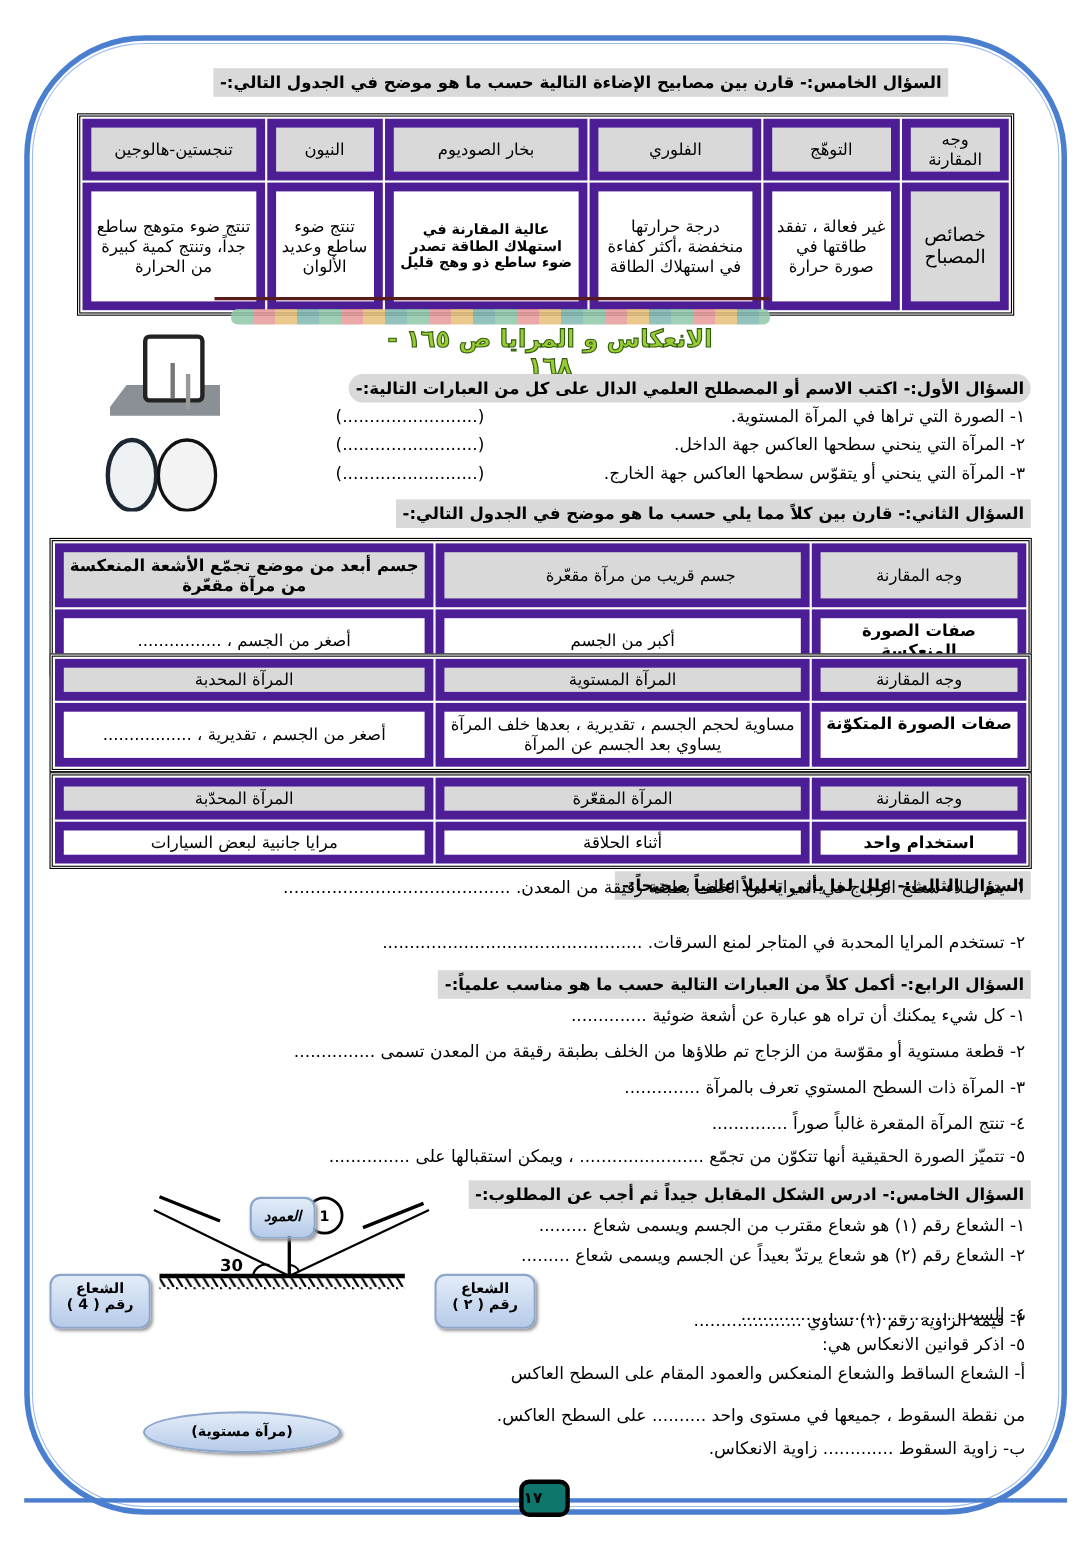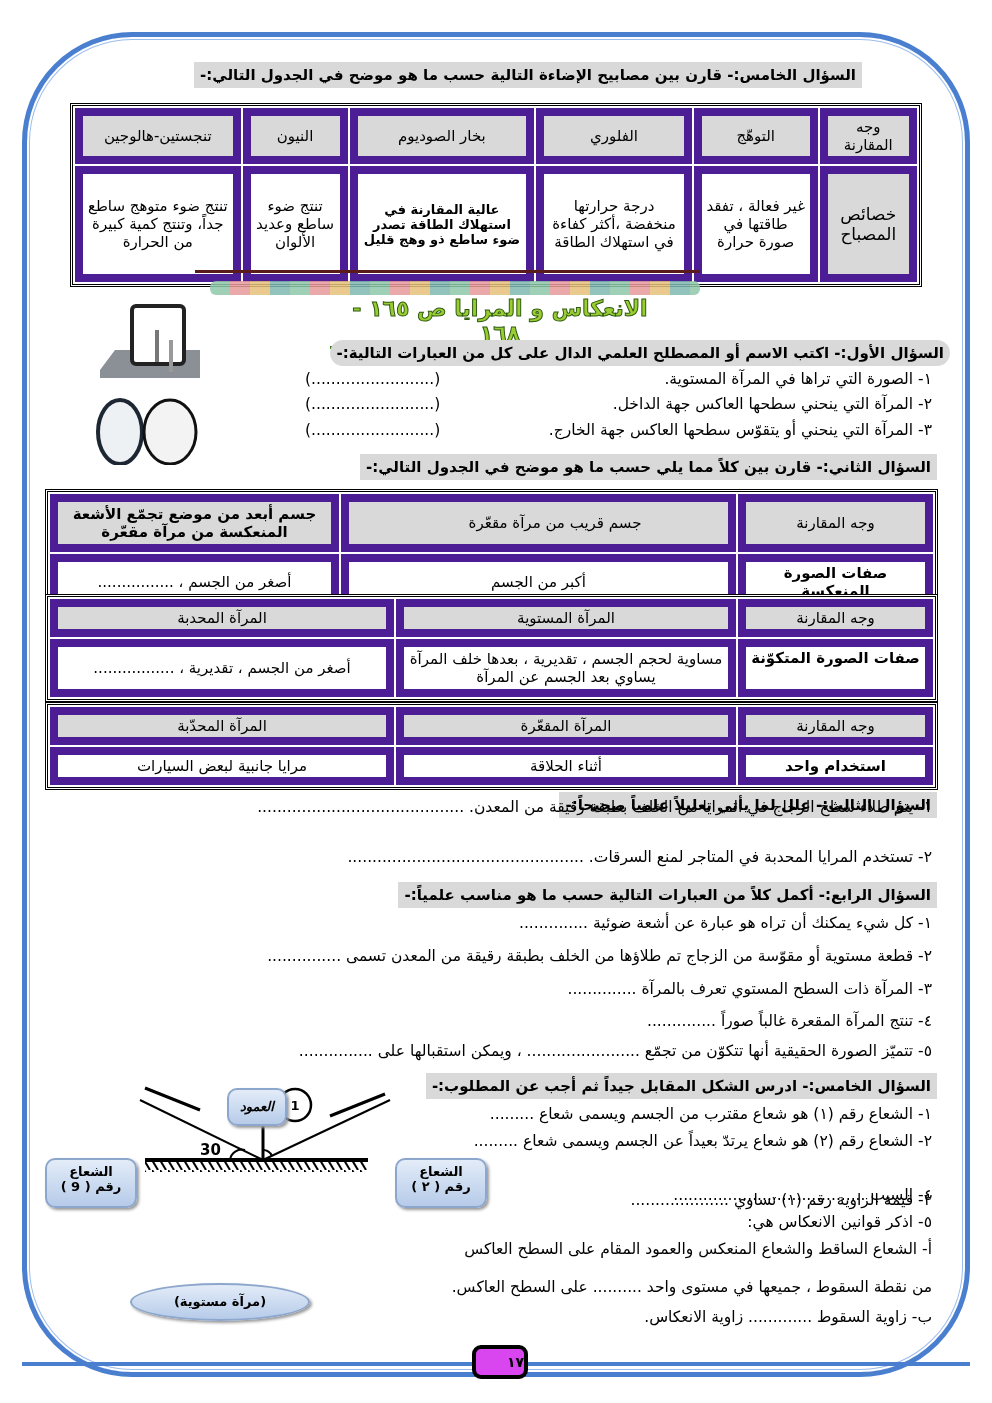--- a/index.html
+++ b/index.html
@@ -28,21 +28,21 @@
   .chapter {
     position: absolute; left: 330px; top: 296px; width: 340px; direction: rtl; text-align: center;
     font-weight: bold; font-size: 22px; color: #9acd32; -webkit-text-stroke: 1px #2e5a12;
     border-bottom: 3px solid #3c7a1e; letter-spacing: 1px;
   }
   .box {
     position: absolute; background: linear-gradient(#e3ecf8,#b6cbe9); border: 2px solid #8ca6cc;
     border-radius: 10px; text-align: center; font-weight: bold; font-size: 13px; direction: rtl;
     box-shadow: 2px 2px 3px #999;
   }
-  .pagenum { position:absolute; left:472px; top:1345px; width:56px; height:34px; border:4px solid #000; border-radius:9px; background:#d946ef; text-align:right; font-weight:bold; font-size:14px; line-height:26px; }
+  .pagenum { position:absolute; left:472px; top:1345px; width:46px; height:34px; border:4px solid #000; border-radius:9px; background:#0f766e; text-align:left; font-weight:bold; font-size:14px; line-height:26px; }
 </style>
 </head>
 <body>
 
 <div class="frame"></div>
 
 <div class="q-title" style="right:130px; top:62px;">السؤال الخامس:- قارن بين مصابيح الإضاءة التالية حسب ما هو موضح في الجدول التالي:-</div>
 <table style="left:70px; top:103px; width:852px;">
   <tbody>
       <tr style="height:30px;">
@@ -72,34 +72,34 @@
   <polygon points="5,70 20,50 105,50 105,78 5,78" fill="#8a9096"></polygon>
   <rect x="37" y="6" width="52" height="58" rx="4" fill="#fff" stroke="#222" stroke-width="4"></rect>
   <rect x="60" y="30" width="4" height="32" fill="#777"></rect>
   <rect x="74" y="40" width="4" height="32" fill="#999"></rect>
 </svg>
 <svg style="position:absolute;left:90px;top:395px;" width="110" height="70">
   <ellipse cx="30" cy="37" rx="22" ry="32" fill="#eef1f4" stroke="#1d2633" stroke-width="4"></ellipse>
   <ellipse cx="80" cy="37" rx="26" ry="32" fill="#f3f3f3" stroke="#111" stroke-width="3"></ellipse>
 </svg>
 
-<div class="q-title" style="right:42px; top:340px;border-radius:13px;">السؤال الأول:- اكتب الاسم أو المصطلح العلمي الدال على كل من العبارات التالية:-</div>
+<div class="q-title" style="right:55px; top:340px;border-radius:13px;">السؤال الأول:- اكتب الاسم أو المصطلح العلمي الدال على كل من العبارات التالية:-</div>
 <div class="line" style="right:60px; top:368px;">١- الصورة التي تراها في المرآة المستوية.</div>
 <div class="line" style="right:60px; top:393px;">٢- المرآة التي ينحني سطحها العاكس جهة الداخل.</div>
 <div class="line" style="right:60px; top:419px;">٣- المرآة التي ينحني أو يتقوّس سطحها العاكس جهة الخارج.</div>
 <div class="line" style="left:305px; top:368px;">(.........................)</div>
 <div class="line" style="left:305px; top:393px;">(.........................)</div>
 <div class="line" style="left:305px; top:419px;">(.........................)</div>
 
 <div class="q-title" style="right:55px; top:454px;">السؤال الثاني:- قارن بين كلاً مما يلي حسب ما هو موضح في الجدول التالي:-</div>
 <table style="left:45px; top:489px; width:893px;">
   <tbody>
       <tr style="height:58px;">
     <td class="h" style="width:195px;">وجه المقارنة</td>
-    <td class="h" style="width:395px;padding-left:37px;">جسم قريب من مرآة مقعّرة</td>
+    <td class="h" style="width:340px;padding-left:37px;">جسم قريب من مرآة مقعّرة</td>
     <td class="h b">جسم أبعد من موضع تجمّع الأشعة المنعكسة من مرآة مقعّرة</td>
   </tr>
   <tr style="height:28px;">
     <td class="b">صفات الصورة المنعكسة</td>
     <td>أكبر من الجسم</td>
     <td>أصغر من الجسم ، ................</td>
   </tr>
 </tbody>
   </table>
 <table style="left:45px; top:594px; width:893px;">
@@ -167,21 +167,21 @@
   <line x1="290" y1="36" x2="345" y2="14" stroke="#000" stroke-width="3"></line>
   <path d="M190,80 A12,12 0 0 1 205,70" fill="none" stroke="#000" stroke-width="2"></path>
   <path d="M223,70 A10,10 0 0 1 232,76" fill="none" stroke="#000" stroke-width="2"></path>
   <ellipse cx="255" cy="25" rx="16" ry="16" fill="#fff" stroke="#000" stroke-width="2.5"></ellipse>
   <text x="255" y="30" text-anchor="middle" font-size="13" font-weight="bold">1</text>
   <text x="160" y="75" font-size="15" font-weight="bold">30</text>
 </svg>
 <div class="box" style="left:227px; top:1088px; width:60px; height:38px; line-height:34px;font-style:italic;">العمود</div>
 <div class="box" style="left:45px; top:1158px; width:92px; height:50px; padding-top:4px;">
   <div>الشعاع</div>
-  <div>رقم ( 9 )</div>
+  <div>رقم ( 4 )</div>
 </div>
 <div class="box" style="left:395px; top:1158px; width:92px; height:50px; padding-top:4px;">
   <div>الشعاع</div>
   <div>رقم ( ٢ )</div>
 </div>
 <div class="box" style="left:130px; top:1283px; width:180px; height:38px; line-height:34px; border-radius:50%;">(مرآة مستوية)</div>
 
 <div style="position:absolute; left:22px; top:1362px; width:948px; height:4px; background:#4a7fd0;"></div>
 <div class="pagenum">١٧</div>
 

